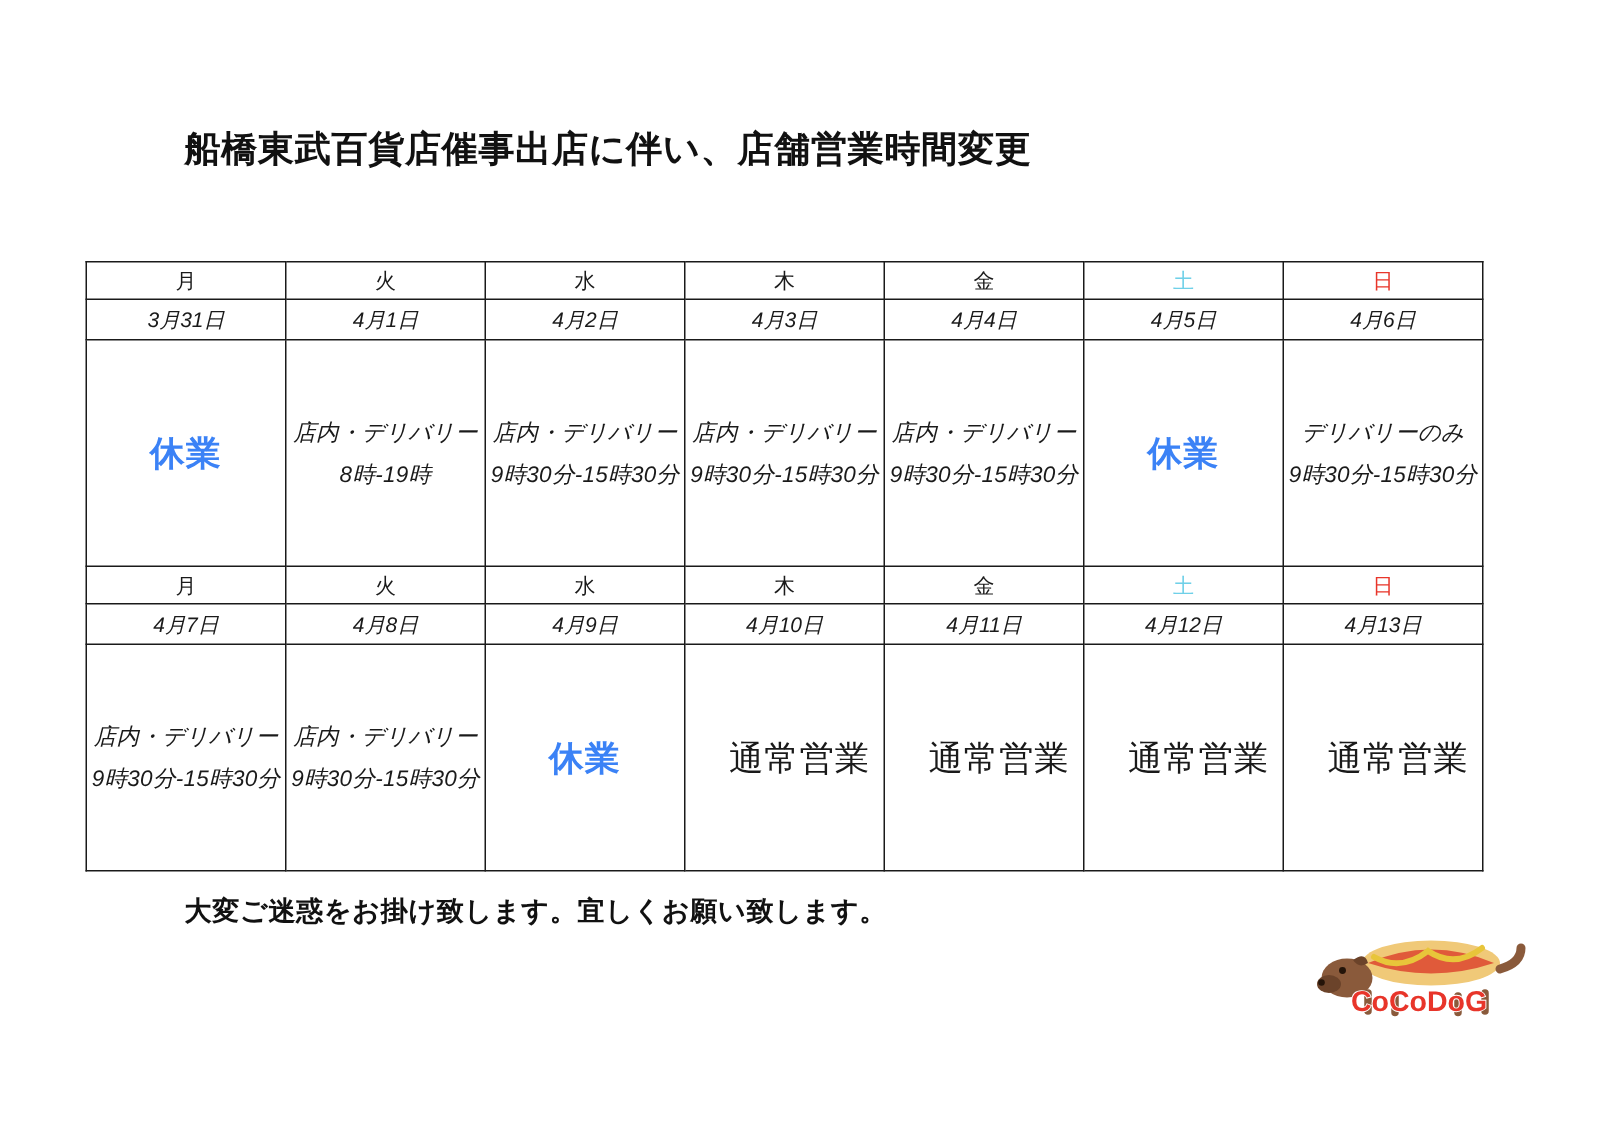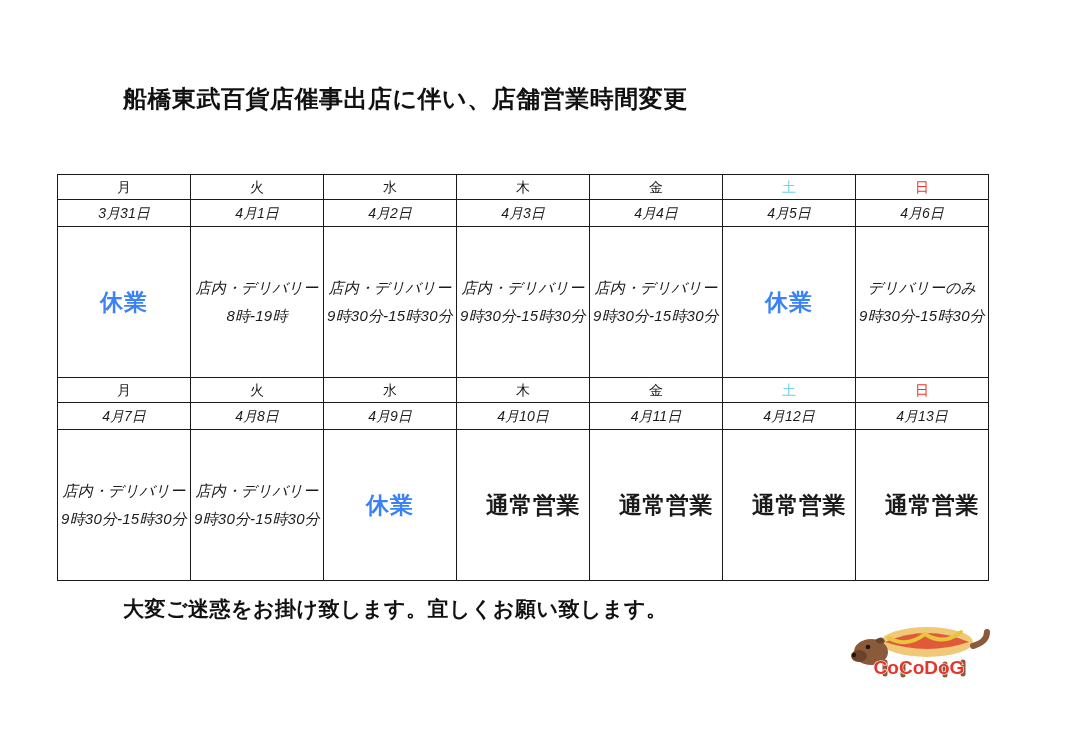--- a/index.html
+++ b/index.html
@@ -81,38 +81,38 @@
   }
   .closed {
     color: #3b82f6;
     font-size: 23px;
     font-weight: bold;
     letter-spacing: 1px;
   }
   .normal {
     color: #1a1a1a;
     font-size: 23px;
-    font-weight: bold;
+    font-weight: normal;
     letter-spacing: 0.5px;
     margin-left: 20px;
   }
   .footer-note {
     position: absolute;
     left: 123px;
     top: 595px;
-    font-size: 21px;
+    font-size: 18px;
     font-weight: bold;
     color: #111111;
     letter-spacing: 0.5px;
     white-space: nowrap;
     text-align: center;
   }
   .logo {
     position: absolute;
-    left: 845px;
+    left: 872px;
     top: 612px;
     width: 150px;
     height: 72px;
   }
   .logo svg { display: block; }
 </style>
 </head>
 <body>
 
 <div class="page">

